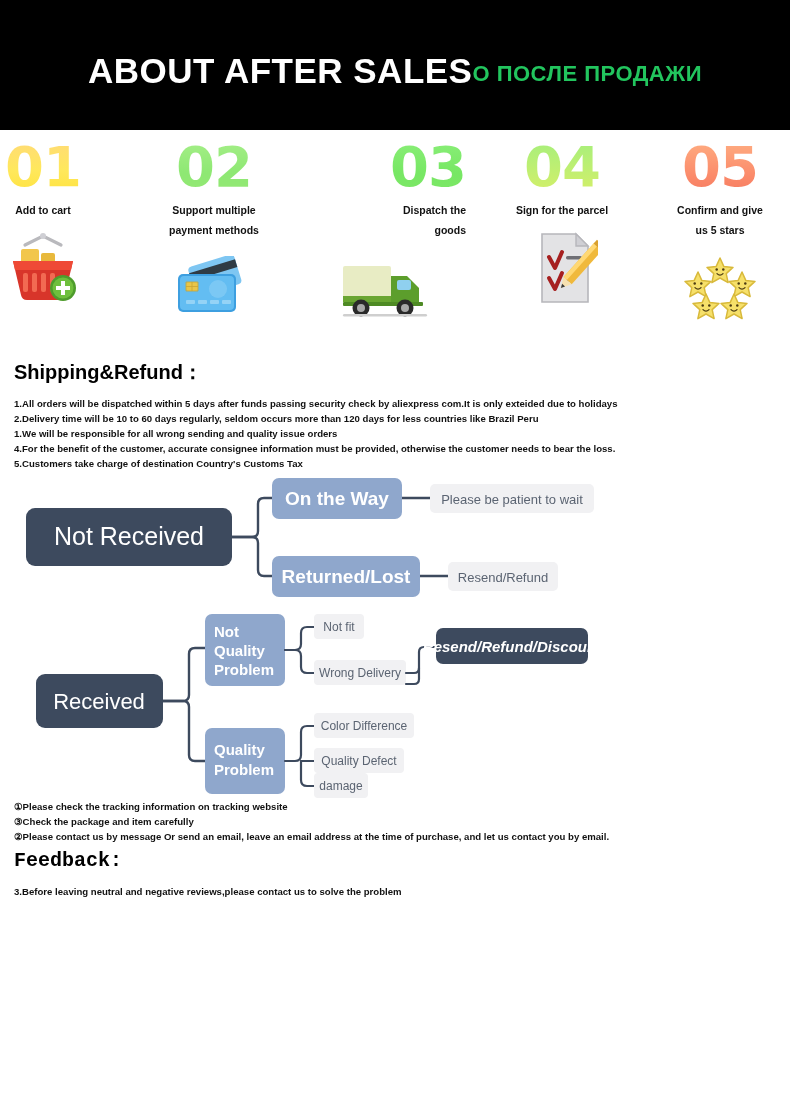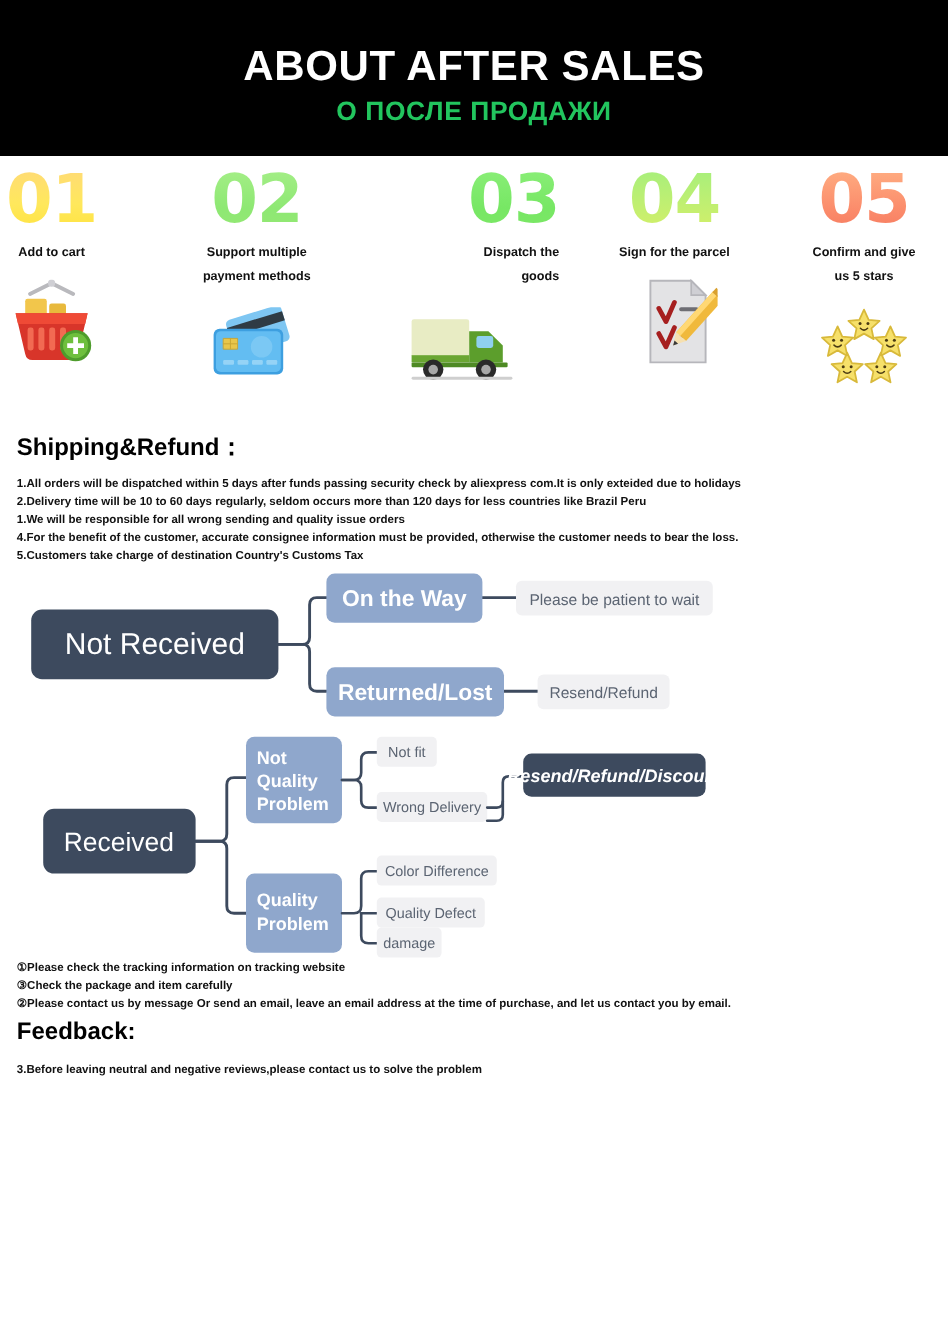--- a/index.html
+++ b/index.html
@@ -8,21 +8,21 @@
     background:#ffffff;
     font-family:"Liberation Sans", sans-serif;
     color:#111;
     overflow:hidden;
     position:relative;
   }
 
   
   .header{
     width:790px;height:130px;background:#000000;
-    display:flex;flex-direction:column;align-items:center;justify-content:center;
+    display:flex;align-items:center;justify-content:center;
     box-sizing:border-box;padding-top:12px;
   }
   .header h1{
     margin:0;color:#ffffff;font-size:35px;font-weight:700;
     letter-spacing:.5px;line-height:1.08;
   }
   .header h2{
     margin:6px 0 0 0;color:#22c55e;font-size:22px;font-weight:700;
     letter-spacing:.5px;line-height:1.1;
   }
@@ -61,21 +61,21 @@
     font-family:"Liberation Sans", sans-serif;
     text-align:right;
   }
   .line{
     font-size:9.6px;font-weight:700;color:#111;line-height:15px;
     white-space:nowrap;
   }
   #shipping-title{position:absolute;left:14px;top:359px;}
   #shipping-list{position:absolute;left:14px;top:396px;}
   #notes-list{position:absolute;left:14px;top:799px;}
-  #feedback-title{position:absolute;left:14px;top:849px;}
+  #feedback-title{position:absolute;left:14px;top:849px;font-family:Liberation Mono, monospace;}
   #feedback-list{position:absolute;left:14px;top:884px;}
 
   
   .flow{position:absolute;left:0;top:470px;width:790px;height:330px;}
   .flow svg{display:block;}
 </style>
 </head>
 <body>
 
 <div class="header">

